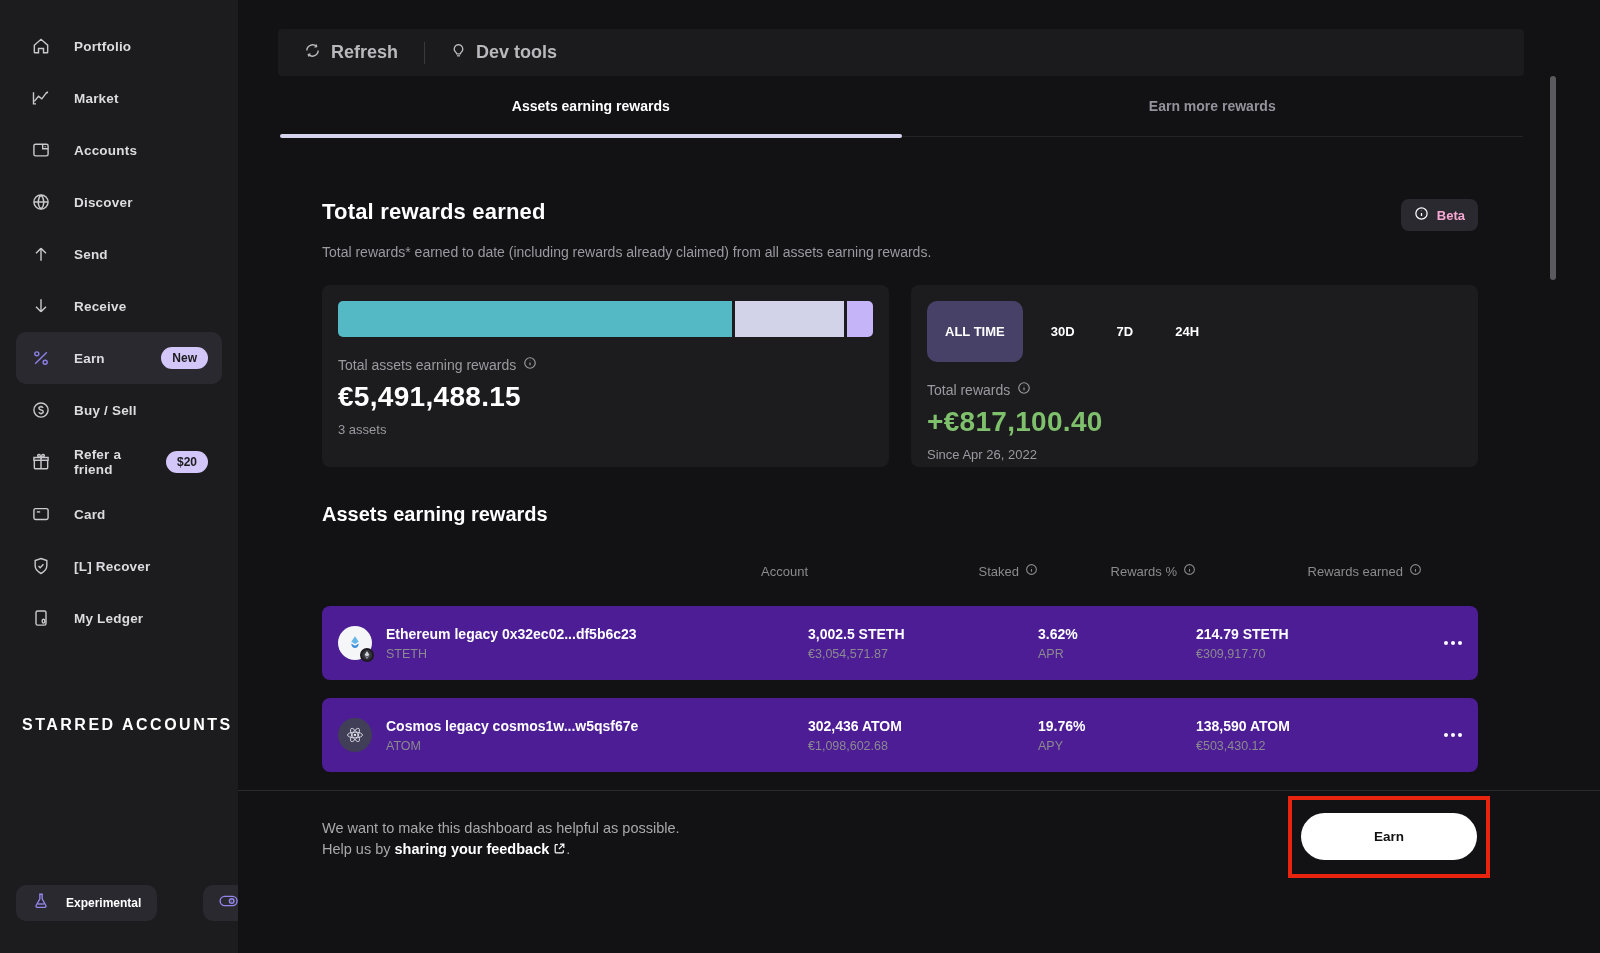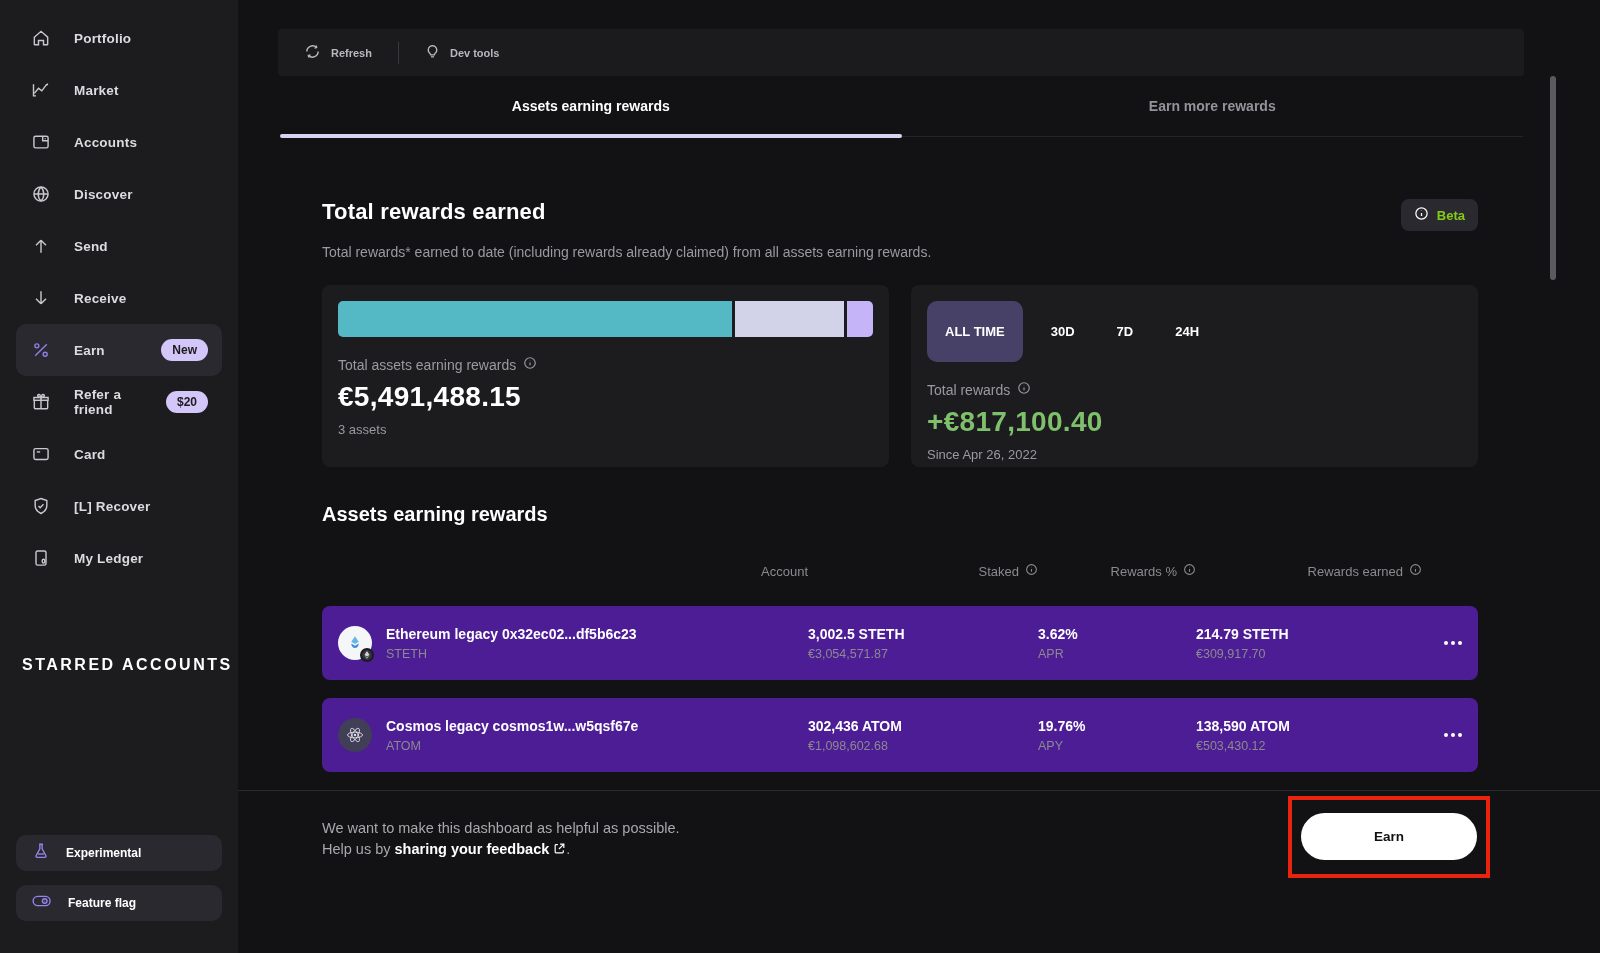--- a/index.html
+++ b/index.html
@@ -2,60 +2,60 @@
 <html><head>
 <meta charset="utf-8">
 <style>
   * { margin:0; padding:0; box-sizing:border-box; }
   html,body { width:1600px; height:953px; overflow:hidden; background:#121114;
     font-family:"Liberation Sans", sans-serif; color:#fff; }
   .app { display:flex; width:1600px; height:953px; }
 
   
   .sidebar { width:238px; height:953px; background:#1c1b1e; display:flex; flex-direction:column;
-    padding-top:12px; flex-shrink:0; }
+    padding-top:20px; flex-shrink:0; }
   .nav-item { height:52px; display:flex; align-items:center; gap:22px; margin:0 16px;
     padding:0 14px; border-radius:10px; cursor:pointer; }
   .nav-item.active { background:#2a2930; }
   .nav-item .nicon { width:22px; height:22px; display:flex; align-items:center; justify-content:center;
     color:#c9c8cc; flex-shrink:0; }
   .nav-item .nicon svg { stroke:#c9c8cc; }
   .nav-item.active .nicon svg { stroke:#8d80e8; }
   .nav-label { font-size:13.5px; font-weight:700; color:#dcdbdf; letter-spacing:.2px; }
   .nav-badge { margin-left:auto; background:#d3c6f8; color:#1c1b1e; font-size:12px; font-weight:700;
     padding:4px 11px; border-radius:14px; }
   .starred { margin:72px 0 0 22px; font-size:16px; font-weight:700; letter-spacing:2.5px; color:#fff; }
-  .side-bottom { margin-top:auto; margin-bottom:32px; display:flex; flex-direction:column; gap:14px; }
+  .side-bottom { margin-top:auto; margin-bottom:32px; display:flex; flex-direction:row; gap:14px; }
   .side-btn { margin:0 16px; height:36px; background:#2a2930; border-radius:10px; display:flex;
     align-items:center; gap:16px; padding:0 16px; cursor:pointer; }
   .side-btn svg { stroke:#9486ec; }
   .side-btn .sb-label { font-size:12px; font-weight:700; color:#fff; }
 
   
   .main { position:relative; flex:1; height:953px; background:#121114; }
   .toolbar { position:absolute; left:40px; top:29px; width:1246px; height:47px; background:#1b1a1d;
     border-radius:4px; display:flex; align-items:center; padding-left:26px; }
-  .tool-btn { display:flex; align-items:center; gap:10px; color:#b9b8bc; font-size:11px; font-weight:700;
+  .tool-btn { display:flex; align-items:center; gap:10px; color:#b9b8bc; font-size:18px; font-weight:700;
     cursor:pointer; }
   .tool-btn svg { stroke:#b9b8bc; }
   .tool-sep { width:1px; height:22px; background:#3a393d; margin:0 26px; }
 
   .tabs { position:absolute; left:42px; top:76px; width:1243px; height:61px; display:flex;
     border-bottom:1px solid #242327; }
   .tab { flex:1; display:flex; align-items:center; justify-content:center; font-size:14px;
     font-weight:700; color:#94939b; cursor:pointer; position:relative; }
   .tab.active { color:#fff; }
   .tab.active::after { content:""; position:absolute; left:0; right:0; bottom:-2px; height:4px;
     background:#d6d4f0; border-radius:2px; }
 
   .content { position:absolute; left:84px; top:137px; width:1156px; }
   .sec-head { margin-top:62px; display:flex; align-items:flex-start; justify-content:space-between; }
   .h1 { font-size:22px; font-weight:700; letter-spacing:.2px; }
   .beta-badge { background:#2a2930; border-radius:8px; padding:7px 13px; display:flex; gap:8px;
-    align-items:center; font-size:13px; font-weight:700; color:#84cc16; }
+    align-items:center; font-size:13px; font-weight:700; color:#f9a8d4; }
   .subtitle { margin-top:13px; font-size:14px; color:#9b9aa0; }
 
   .cards { display:flex; gap:22px; margin-top:25px; }
   .card { width:567px; height:182px; background:#1c1b1e; border-radius:8px; padding:16px; }
   .bar { display:flex; gap:3px; height:36px; border-radius:5px; overflow:hidden; }
   .bar .seg { height:100%; }
   .card-label { margin-top:19px; font-size:14px; color:#9b9aa0; display:flex; align-items:center; gap:7px; }
   .big-value { margin-top:8px; font-size:28px; font-weight:700; letter-spacing:.3px; }
   .card-sub { margin-top:9px; font-size:13px; color:#9b9aa0; }
   .ranges { display:flex; align-items:center; gap:14px; }
@@ -165,20 +165,29 @@
         <svg width="20" height="20" viewBox="0 0 24 24" fill="none" stroke-width="1.7">
             <path d="M19 5L5 19"></path>
             <circle cx="7" cy="7" r="2.4"></circle>
             <circle cx="17" cy="17" r="2.4"></circle>
           </svg>
       </span>
       <span class="nav-label">Earn</span>
       <span class="nav-badge">New</span>
     </div>
 
+    <div class="nav-item">
+      <span class="nicon">
+        <svg width="20" height="20" viewBox="0 0 24 24" fill="none" stroke-width="1.7">
+            <circle cx="12" cy="12" r="8.5"></circle>
+            <path d="M14.5 9.3c-.5-.9-1.4-1.3-2.5-1.3-1.4 0-2.5.8-2.5 2s1.1 1.8 2.5 2 2.7.8 2.7 2-1.2 2-2.7 2c-1.2 0-2.2-.5-2.6-1.4M12 6.8V8M12 16v1.3"></path>
+          </svg>
+      </span>
+      <span class="nav-label">Buy / Sell</span>
+    </div>
 
 
     <div class="nav-item">
       <span class="nicon">
         <svg width="20" height="20" viewBox="0 0 24 24" fill="none" stroke-width="1.7">
             <rect x="4" y="10" width="16" height="10" rx="1"></rect>
             <path d="M3.5 6.5h17v3.5h-17zM12 6.5V20"></path>
             <path d="M12 6.5c-1.5 0-4-.5-4-2.2C8 2.6 10.5 2.6 11 4c.4 1 .8 1.8 1 2.5.2-.7.6-1.5 1-2.5.5-1.4 3-1.4 3 .3 0 1.7-2.5 2.2-4 2.2z"></path>
           </svg>
       </span>

